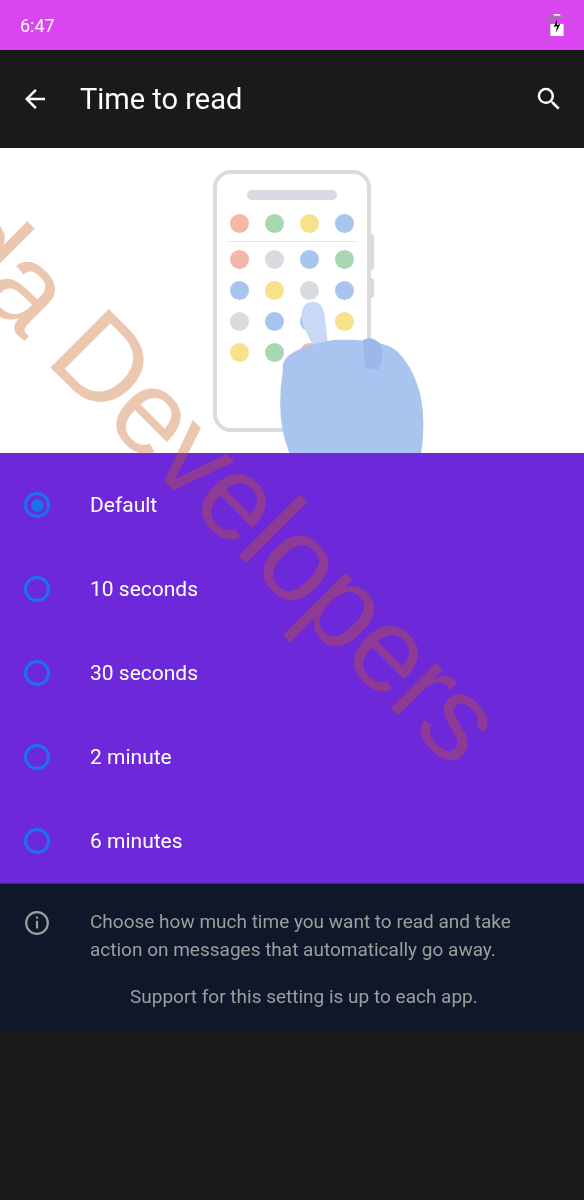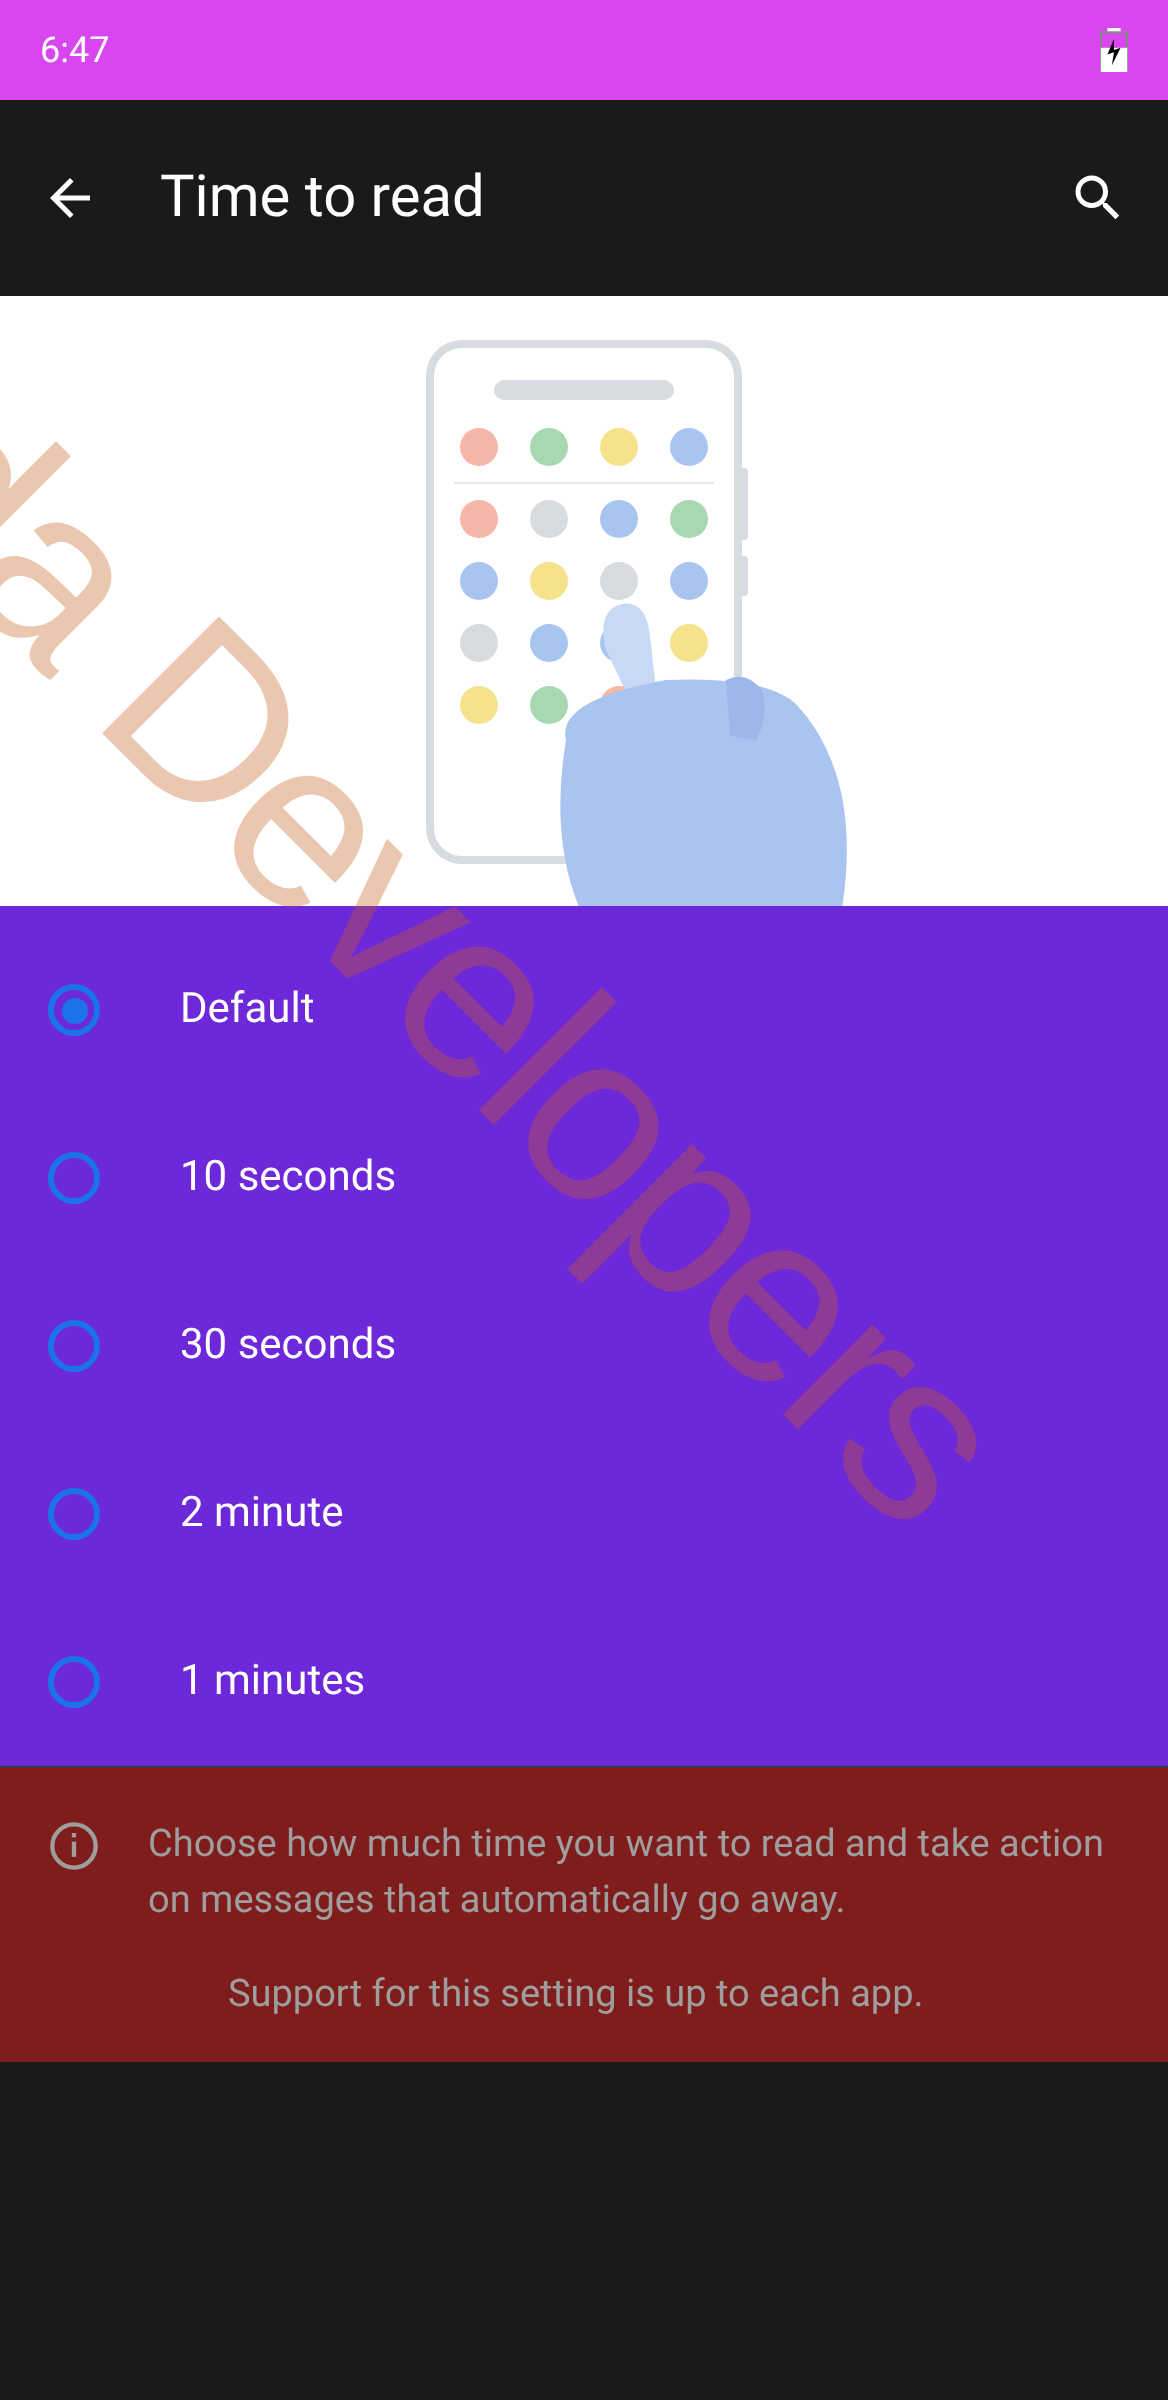--- a/index.html
+++ b/index.html
@@ -160,22 +160,22 @@
       color: #fff;
       font-size: 21px;
     }
     .divider {
       height: 1px;
       background: #3a3a3a;
     }
     .info-row {
       display: flex;
       padding: 24px 32px 20px 24px;
-      gap: 24px;
-      background: #7f1d1d;
+      gap: 40px;
+      background: #0f172a;
       align-items: flex-start;
     }
     .info-icon {
       flex-shrink: 0;
       margin-top: 2px;
     }
     .info-text {
       color: #9e9e9e;
       font-size: 19px;
       line-height: 1.45;
@@ -288,21 +288,21 @@
     <div class="option">
       <div class="radio"></div>
       <span class="option-label">30 seconds</span>
     </div>
     <div class="option">
       <div class="radio"></div>
       <span class="option-label">2 minute</span>
     </div>
     <div class="option">
       <div class="radio"></div>
-      <span class="option-label">1 minutes</span>
+      <span class="option-label">6 minutes</span>
     </div>
   </div>
 
   <div class="divider"></div>
 
   <div class="info-row">
     <svg class="info-icon" width="26" height="26" viewBox="0 0 24 24">
       <circle cx="12" cy="12" r="10" fill="none" stroke="#9e9e9e" stroke-width="2"></circle>
       <rect x="11" y="10" width="2" height="7" fill="#9e9e9e"></rect>
       <rect x="11" y="6" width="2" height="2" fill="#9e9e9e"></rect>

